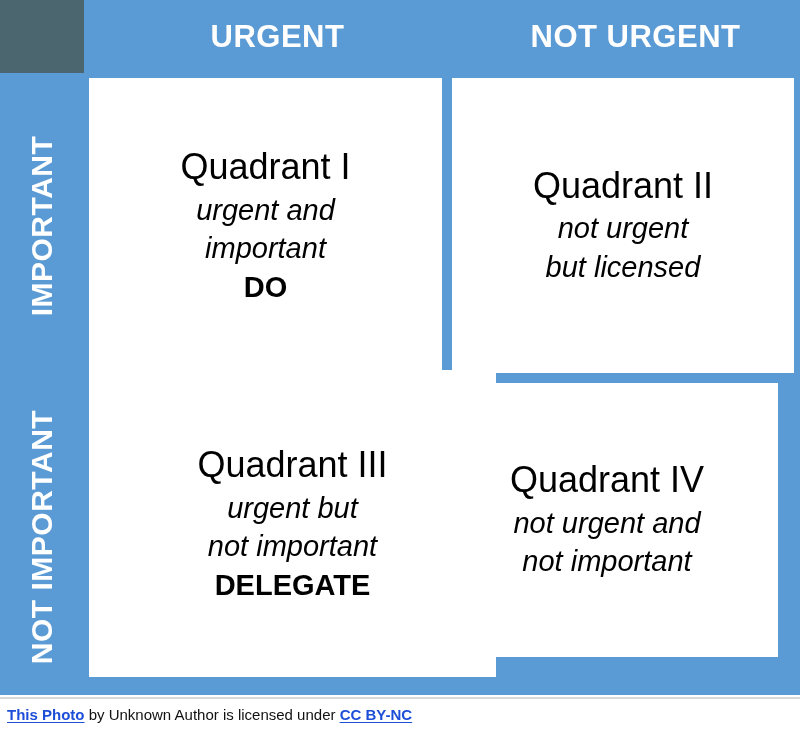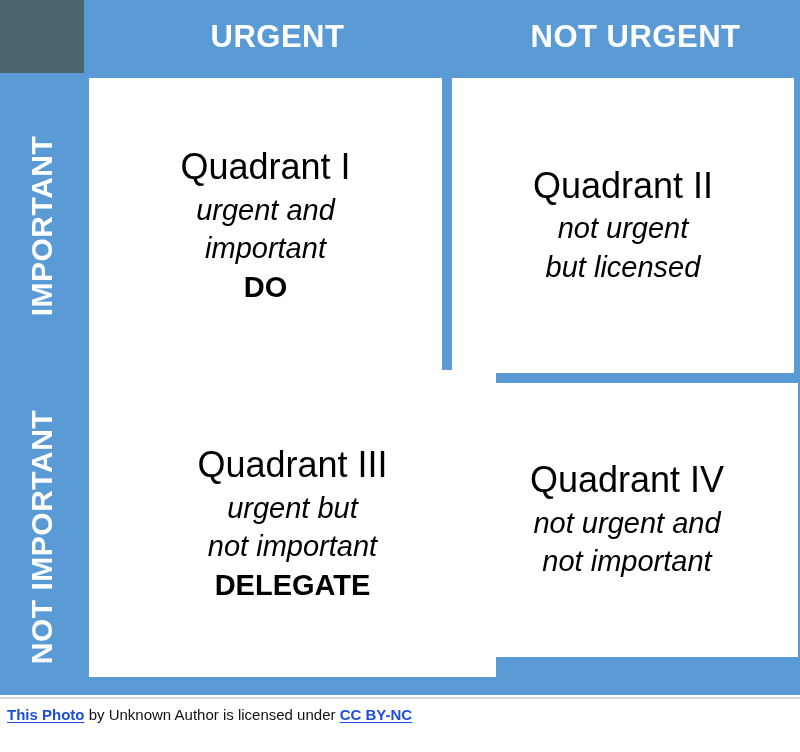--- a/index.html
+++ b/index.html
@@ -103,21 +103,21 @@
     flex-direction: column;
     align-items: center;
     justify-content: center;
     text-align: center;
     color: #000000;
     padding: 6px 10px;
   }
   #quad-1 { left: 89px;  top: 78px;  width: 353px; height: 295px; }
   #quad-2 { left: 452px; top: 78px;  width: 342px; height: 295px; }
   #quad-3 { left: 89px;  top: 370px; width: 407px; height: 307px; }
-  #quad-4 { left: 456px; top: 383px; width: 342px; height: 274px; }
+  #quad-4 { left: 436px; top: 383px; width: 342px; height: 274px; }
 
   .q-title {
     font-size: 36px;
     font-weight: normal;
     text-underline-offset: 3px;
     line-height: 1.18;
     margin-bottom: 2px;
   }
   .q-desc {
     font-size: 29px;

